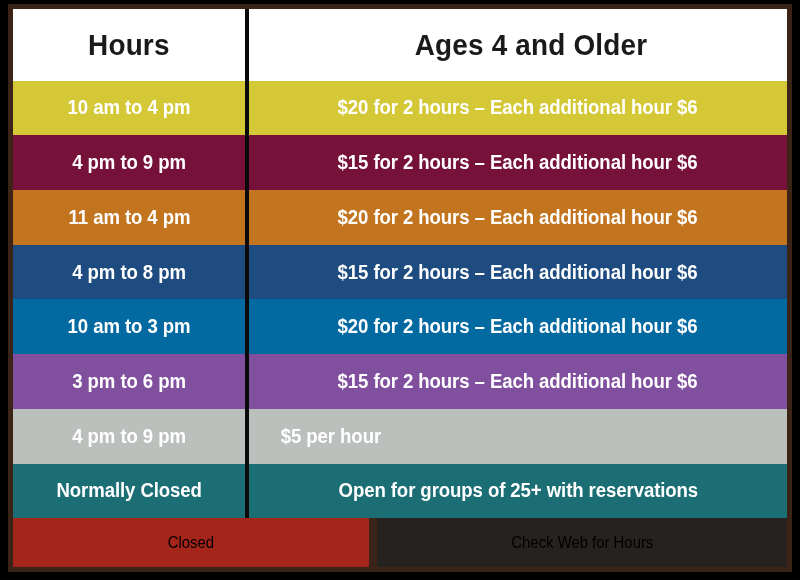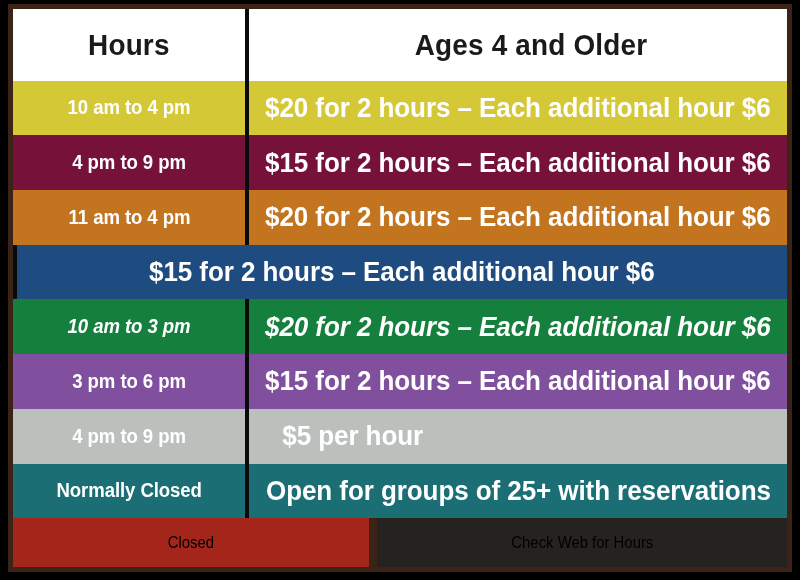--- a/index.html
+++ b/index.html
@@ -85,21 +85,21 @@
     letter-spacing: 0.2px;
   }
   .row-header .divider { background: #0A0A0A; }
 
   
   .row-data {
     height: 55px;
   }
   .row-data .cell {
     color: #FFFFFF;
-    font-size: 28px;
+    font-size: 20px;
     font-weight: bold;
     letter-spacing: -0.1px;
   }
   .row-data .cell-left { font-size: 20px; }
 
   
   .row-last {
     height: 49px;
   }
   .seg-closed {
@@ -162,26 +162,29 @@
         <div class="row row-data" style="background: rgb(194, 116, 31);">
           <div class="cell cell-left">
             <span class="condensed">11 am to 4 pm</span>
           </div>
           <div class="divider" style="background: rgb(10, 10, 10);"></div>
           <div class="cell cell-right">
             <span class="condensed">$20 for 2 hours – Each additional hour $6</span>
           </div>
         </div>
         <div class="row row-data" style="background: rgb(31, 76, 128);">
+          <div class="cell cell-left">
+            <span class="condensed">4 pm to 8 pm</span>
+          </div>
           <div class="divider" style="background: rgb(10, 10, 10);"></div>
           <div class="cell cell-right">
             <span class="condensed">$15 for 2 hours – Each additional hour $6</span>
           </div>
         </div>
-        <div class="row row-data" style="background: #15803d; font-style: italic;">
+        <div class="row row-data" style="background: #0369a1;">
           <div class="cell cell-left">
             <span class="condensed">10 am to 3 pm</span>
           </div>
           <div class="divider" style="background: rgb(10, 10, 10);"></div>
           <div class="cell cell-right">
             <span class="condensed">$20 for 2 hours – Each additional hour $6</span>
           </div>
         </div>
         <div class="row row-data" style="background: rgb(128, 80, 158);">
           <div class="cell cell-left">

